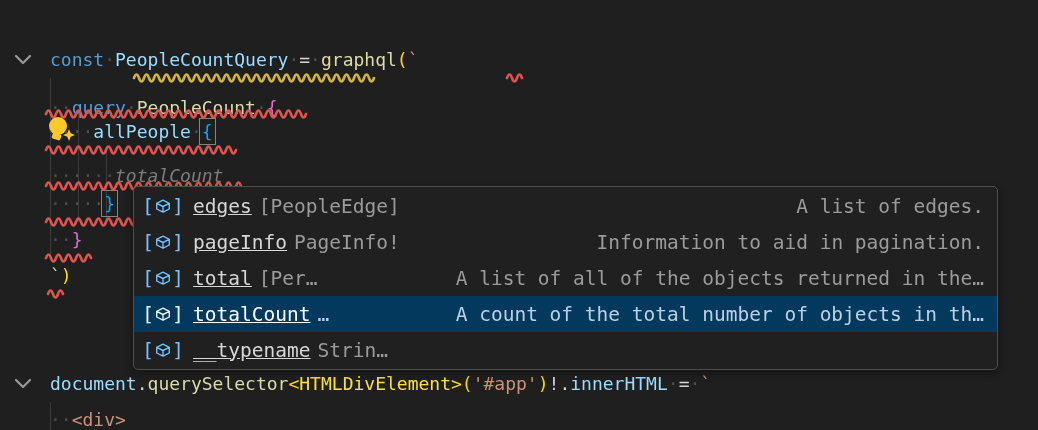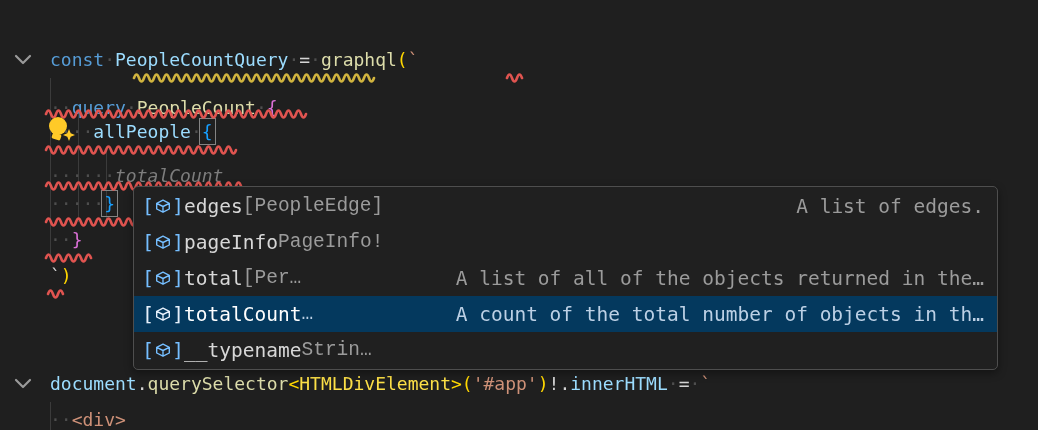--- a/index.html
+++ b/index.html
@@ -42,22 +42,22 @@
     padding-top:1px;overflow:hidden;
   }
   .srow{
     display:flex;align-items:center;height:36px;padding:0 13px 0 8px;
     font-size:19.5px;color:#d7d7d7;cursor:pointer;
   }
   .srow.selected{background:var(--sel,#04395e);color:#ffffff;}
   .sicon{display:flex;align-items:center;color:var(--iconblue,#75BEFF);flex:none;}
   .sicon .brk{font-size:20px;line-height:1;}
   .srow.selected .sicon{color:#e6f0fb;}
-  .slabel{margin-left:0;flex:none;}
-  .stype{margin-left:0;color:#9b9b9b;flex:none;white-space:pre;font-family:Liberation Mono, monospace;}
+  .slabel{margin-left:9px;flex:none;text-decoration:underline;}
+  .stype{margin-left:7px;color:#9b9b9b;flex:none;white-space:pre;}
   .sdetail{margin-left:auto;color:#9b9b9b;white-space:pre;}
   .srow.selected .stype,.srow.selected .sdetail{color:#bcd0e5;}
 </style>
 </head>
 <body style="--bg: #1f1f1f; --sel: #04395e; --iconblue: #75BEFF;">
 
 <div class="editor">
 
   <svg class="chev" style="top:54px" width="18" height="12" viewBox="0 0 18 12">
     <path d="M2 2 L9 9 L16 2" fill="none" stroke="#9a9a9a" stroke-width="2.2" stroke-linecap="round" stroke-linejoin="round"></path>
@@ -133,20 +133,21 @@
       <div class="srow">
         <span class="sicon">
           <span class="brk">[</span>
           <svg width="16" height="15" viewBox="0 0 16 15" style="margin:0 1px;">
             <path d="M8 1.2 L14.3 4.4 V10 L8 13.2 L1.7 10 V4.4 Z M1.7 4.4 L8 7.5 L14.3 4.4 M8 7.5 V13.2" fill="none" stroke="currentColor" stroke-width="1.4" stroke-linejoin="round"></path>
           </svg>
           <span class="brk">]</span>
         </span>
         <span class="slabel">pageInfo</span>
         <span class="stype">PageInfo!</span>
+        <span class="sdetail">Information to aid in pagination.</span>
       </div>
       <div class="srow">
         <span class="sicon">
           <span class="brk">[</span>
           <svg width="16" height="15" viewBox="0 0 16 15" style="margin:0 1px;">
             <path d="M8 1.2 L14.3 4.4 V10 L8 13.2 L1.7 10 V4.4 Z M1.7 4.4 L8 7.5 L14.3 4.4 M8 7.5 V13.2" fill="none" stroke="currentColor" stroke-width="1.4" stroke-linejoin="round"></path>
           </svg>
           <span class="brk">]</span>
         </span>
         <span class="slabel">total</span>

